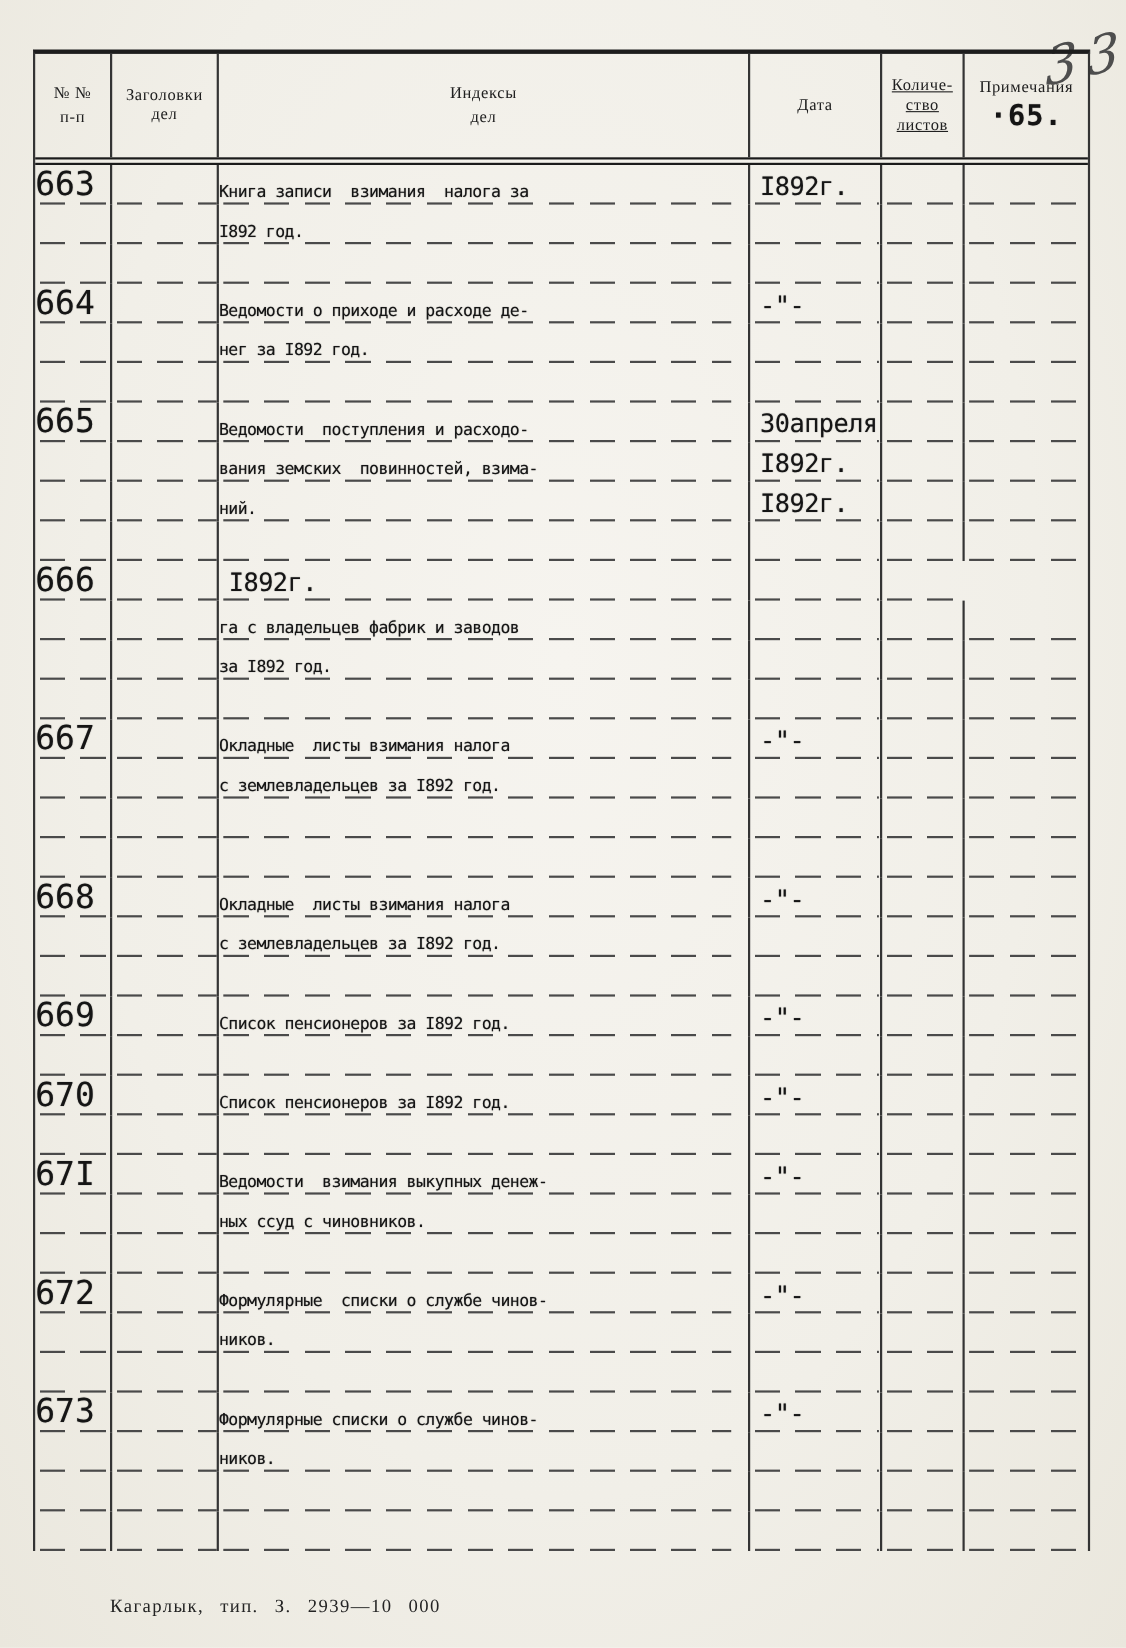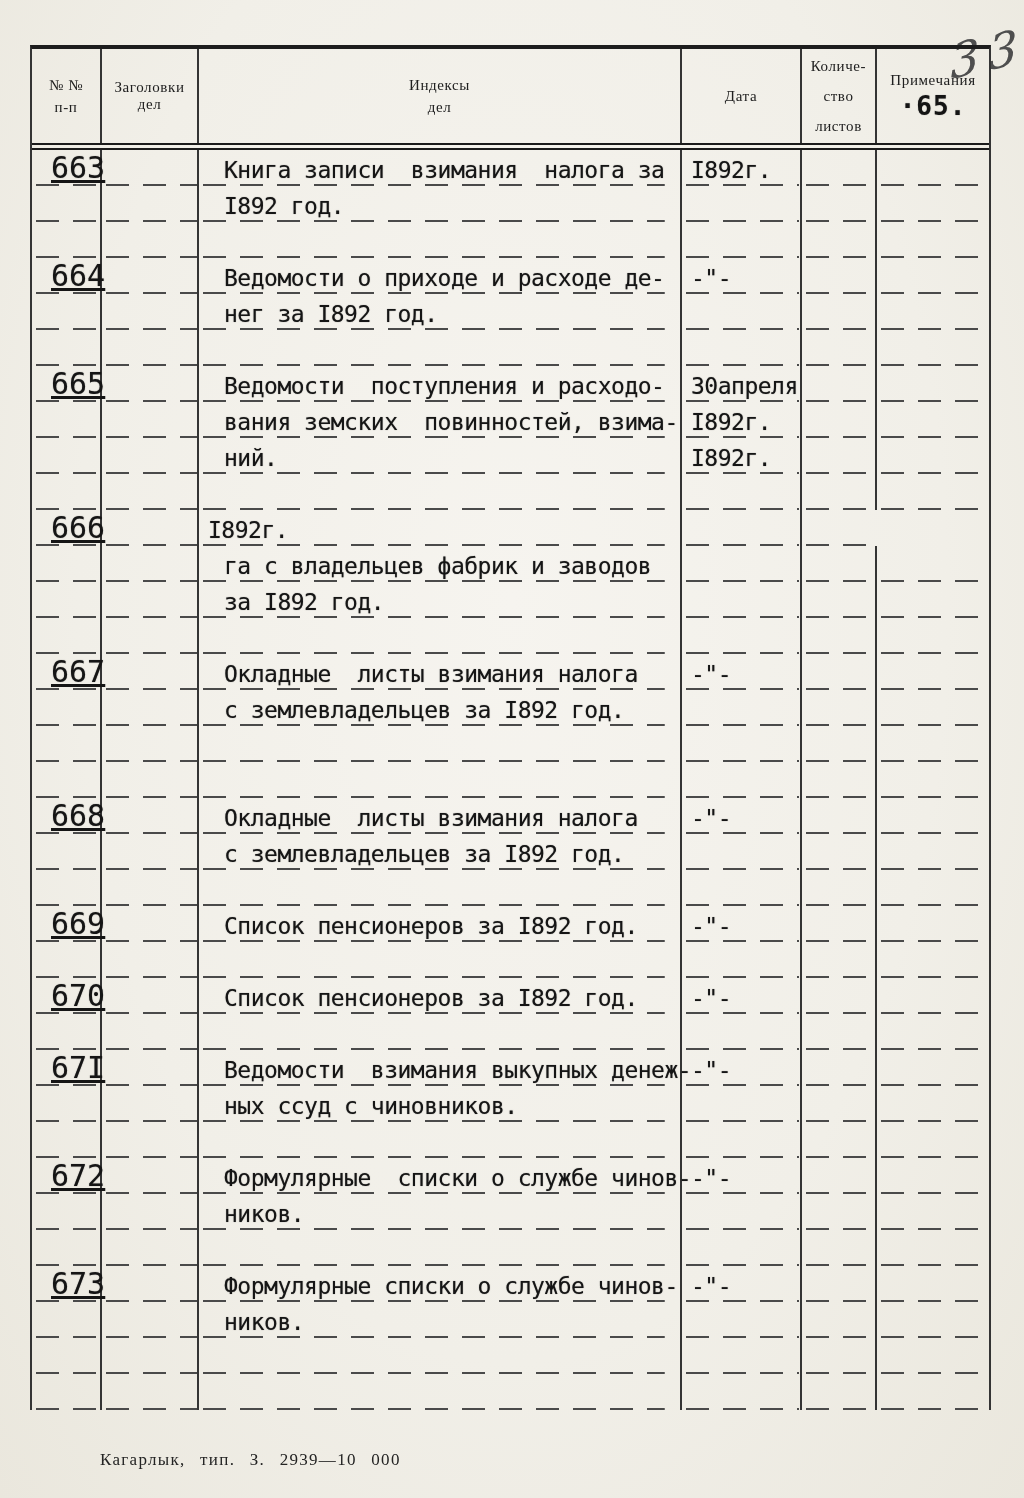--- a/index.html
+++ b/index.html
@@ -40,22 +40,22 @@
   .row { height:36px; }
   .cell {
     border-right:2px solid #343434;
     display:flex; align-items:flex-end; padding-bottom:3px;
     background-image:repeating-linear-gradient(90deg,#4a4a4a 0 23px, rgba(0,0,0,0) 23px 37px);
     background-size:96% 2px; background-repeat:no-repeat; background-position:4px bottom;
     overflow:visible;
   }
   .cell:last-child { border-right:none; }
   .ink { text-shadow:0 0 1px rgba(15,15,15,.5); color:#151515; }
-  .c-num   { font-size:30px; padding-left:19px; line-height:1.05;text-decoration:underline; }
-  .c-title { font-size:23px; padding-left:25px; letter-spacing:-0.5px; white-space:pre; z-index:2; position:relative; }
+  .c-num   { font-size:30px; padding-left:0; line-height:1.05; }
+  .c-title { font-size:15px; letter-spacing:-0.5px; white-space:pre; z-index:2; position:relative; }
   .c-date  { font-size:23px; padding-left:9px;  letter-spacing:-0.5px; white-space:pre; z-index:1; position:relative; }
 
   
   .hw-number {
     position:absolute; left:950px; top:34px;
     font-family:"DejaVu Serif", serif; font-style:italic;
     font-size:47px; color:#4e4e4e; letter-spacing:9px;
     transform:rotate(-13deg) skewX(-12deg);
     transform-origin:left top;
   }
@@ -82,21 +82,21 @@
       <div class="th">
         <span>Заголовки дел</span>
       </div>
       <div class="th">
         <span>Индексы</span>
         <span>дел</span>
       </div>
       <div class="th">
         <span>Дата</span>
       </div>
-      <div class="th" style="gap:13px;">
+      <div class="th" style="gap:1px;text-decoration:underline;">
         <span>Количе-</span>
         <span>ство</span>
         <span>листов</span>
       </div>
       <div class="th" style="gap:0;">
         <span>Примечания</span>
         <span class="typed-page-num">·65.</span>
       </div>
     </div>
 

